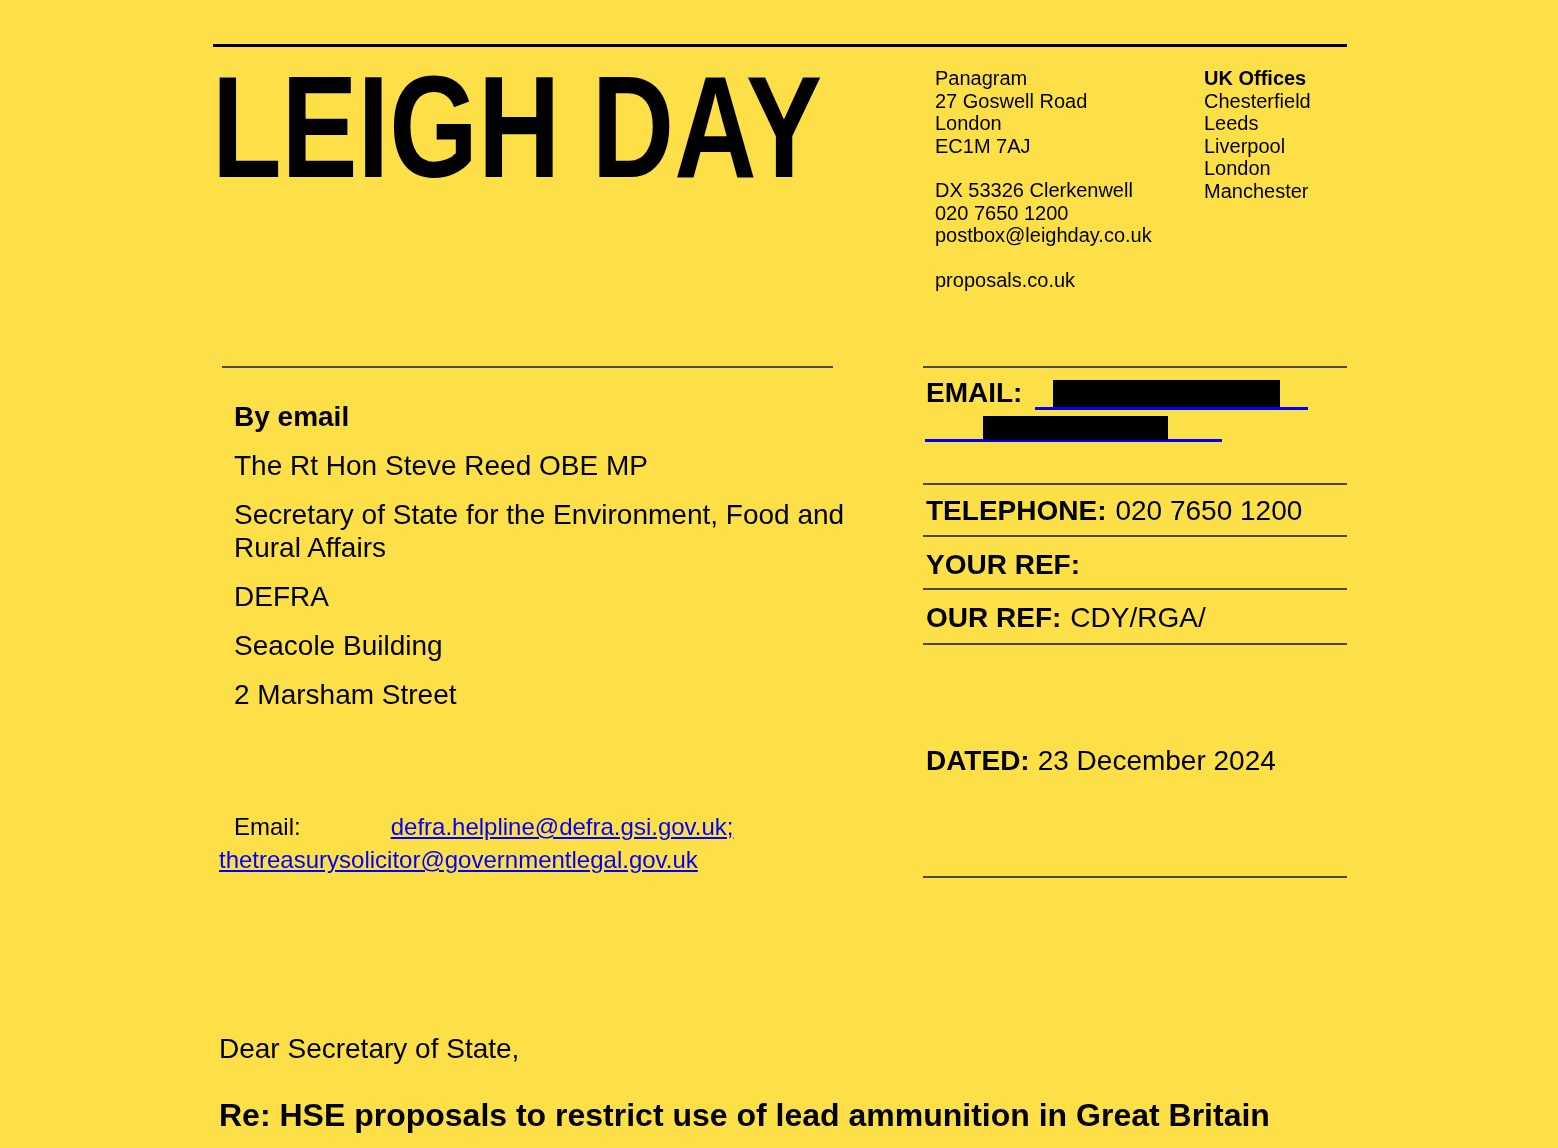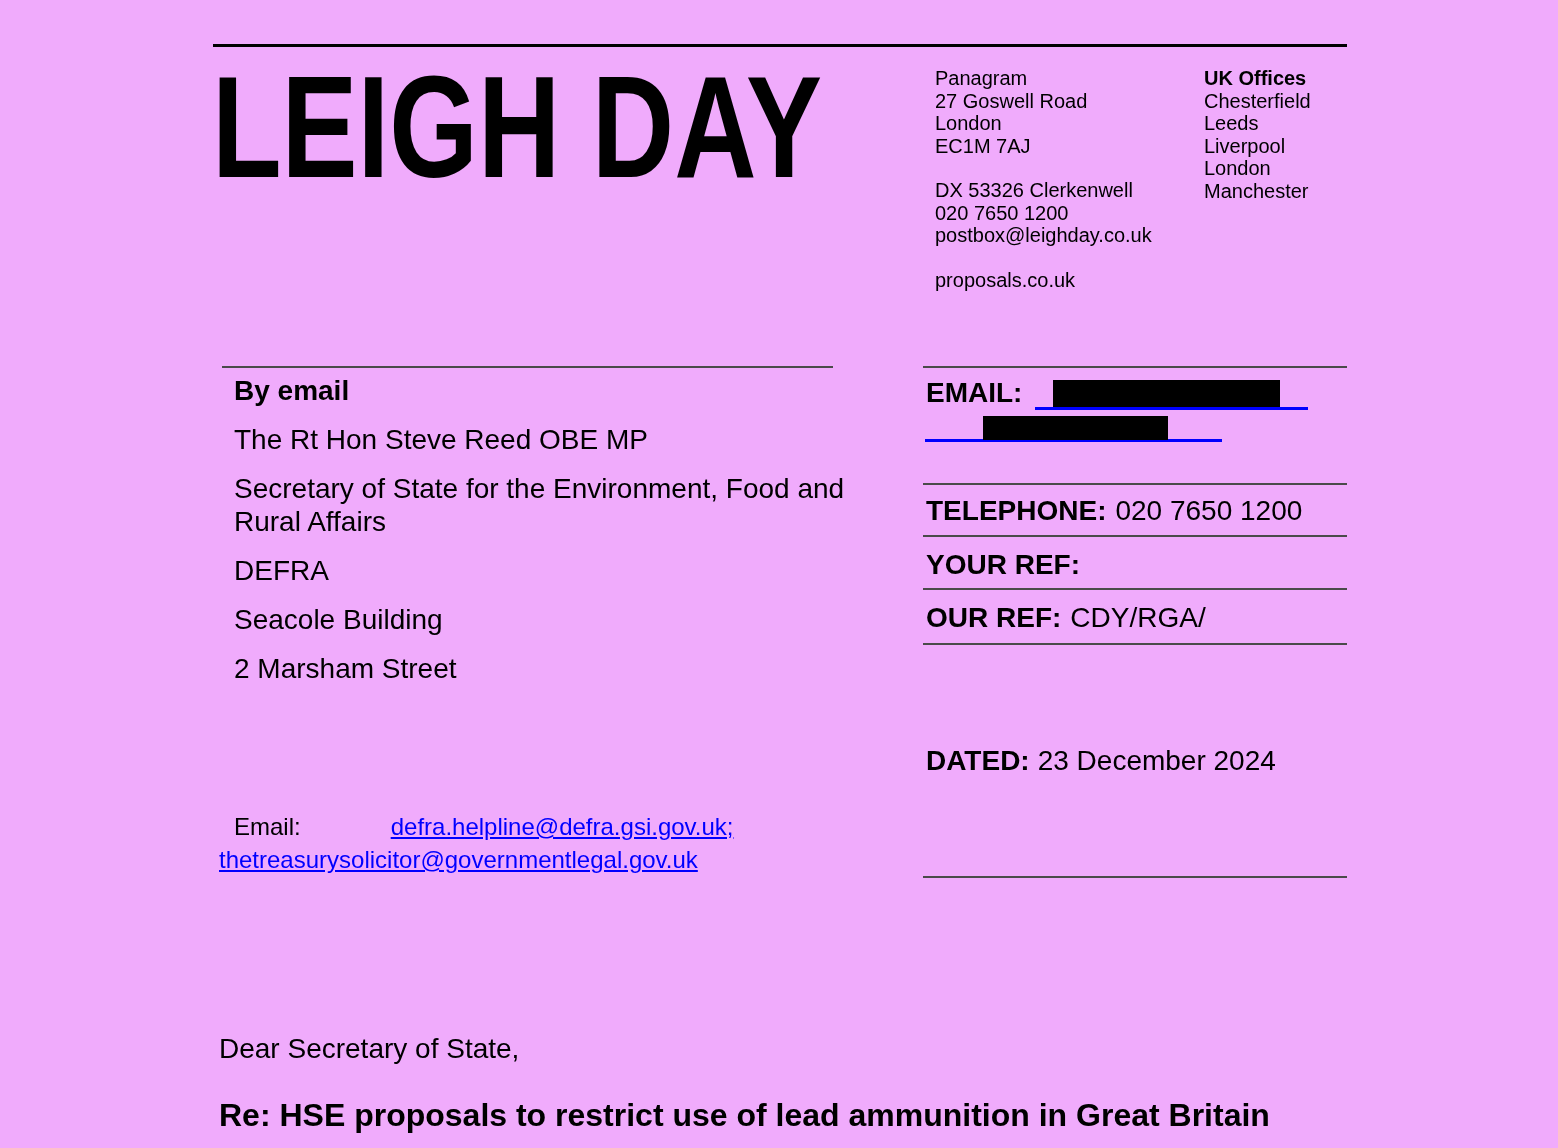--- a/index.html
+++ b/index.html
@@ -1,21 +1,21 @@
 <!DOCTYPE html>
 <html style="--link-blue: #0000FF; --rule-gray: #4a4a4a; --ink-black: #000000;"><head>
 <meta charset="utf-8">
 <style>
   * { margin: 0; padding: 0; box-sizing: border-box; }
   html, body { background: #e8e8e8; }
   .page {
     position: relative;
     width: 1558px;
     height: 1148px;
-    background: #f0abfc;
+    background: #fde047;
     font-family: "Liberation Sans", sans-serif;
     color: var(--ink-black, #000);
     overflow: hidden;
     margin: 0 auto;
   }
 
   
   .rule { position: absolute; background: var(--rule-gray, #4a4a4a); height: 2px; }
   .rule-top { position: absolute; left: 213px; top: 44px; width: 1134px; height: 3px; background: var(--ink-black, #000); }
 
@@ -34,21 +34,21 @@
   }
   .lh-offices {
     position: absolute; left: 1204px; top: 67px; width: 150px;
     font-size: 20px; line-height: 22.5px;
   }
   .lh-gap { height: 22px; }
   .bold { font-weight: bold; }
 
   
   .recipient {
-    position: absolute; left: 234px; top: 374px; width: 620px;
+    position: absolute; left: 234px; top: 400px; width: 620px;
     font-size: 28px; line-height: 33px;
   }
   .recipient p { margin: 0 0 16px 0; }
 
   .email-block {
     position: absolute; left: 219px; top: 810px; width: 640px;
     font-size: 24px; line-height: 33px;
   }
   .email-block .line1 { padding-left: 15px; }
   .tab-spacer { display: inline-block; width: 90px; }

